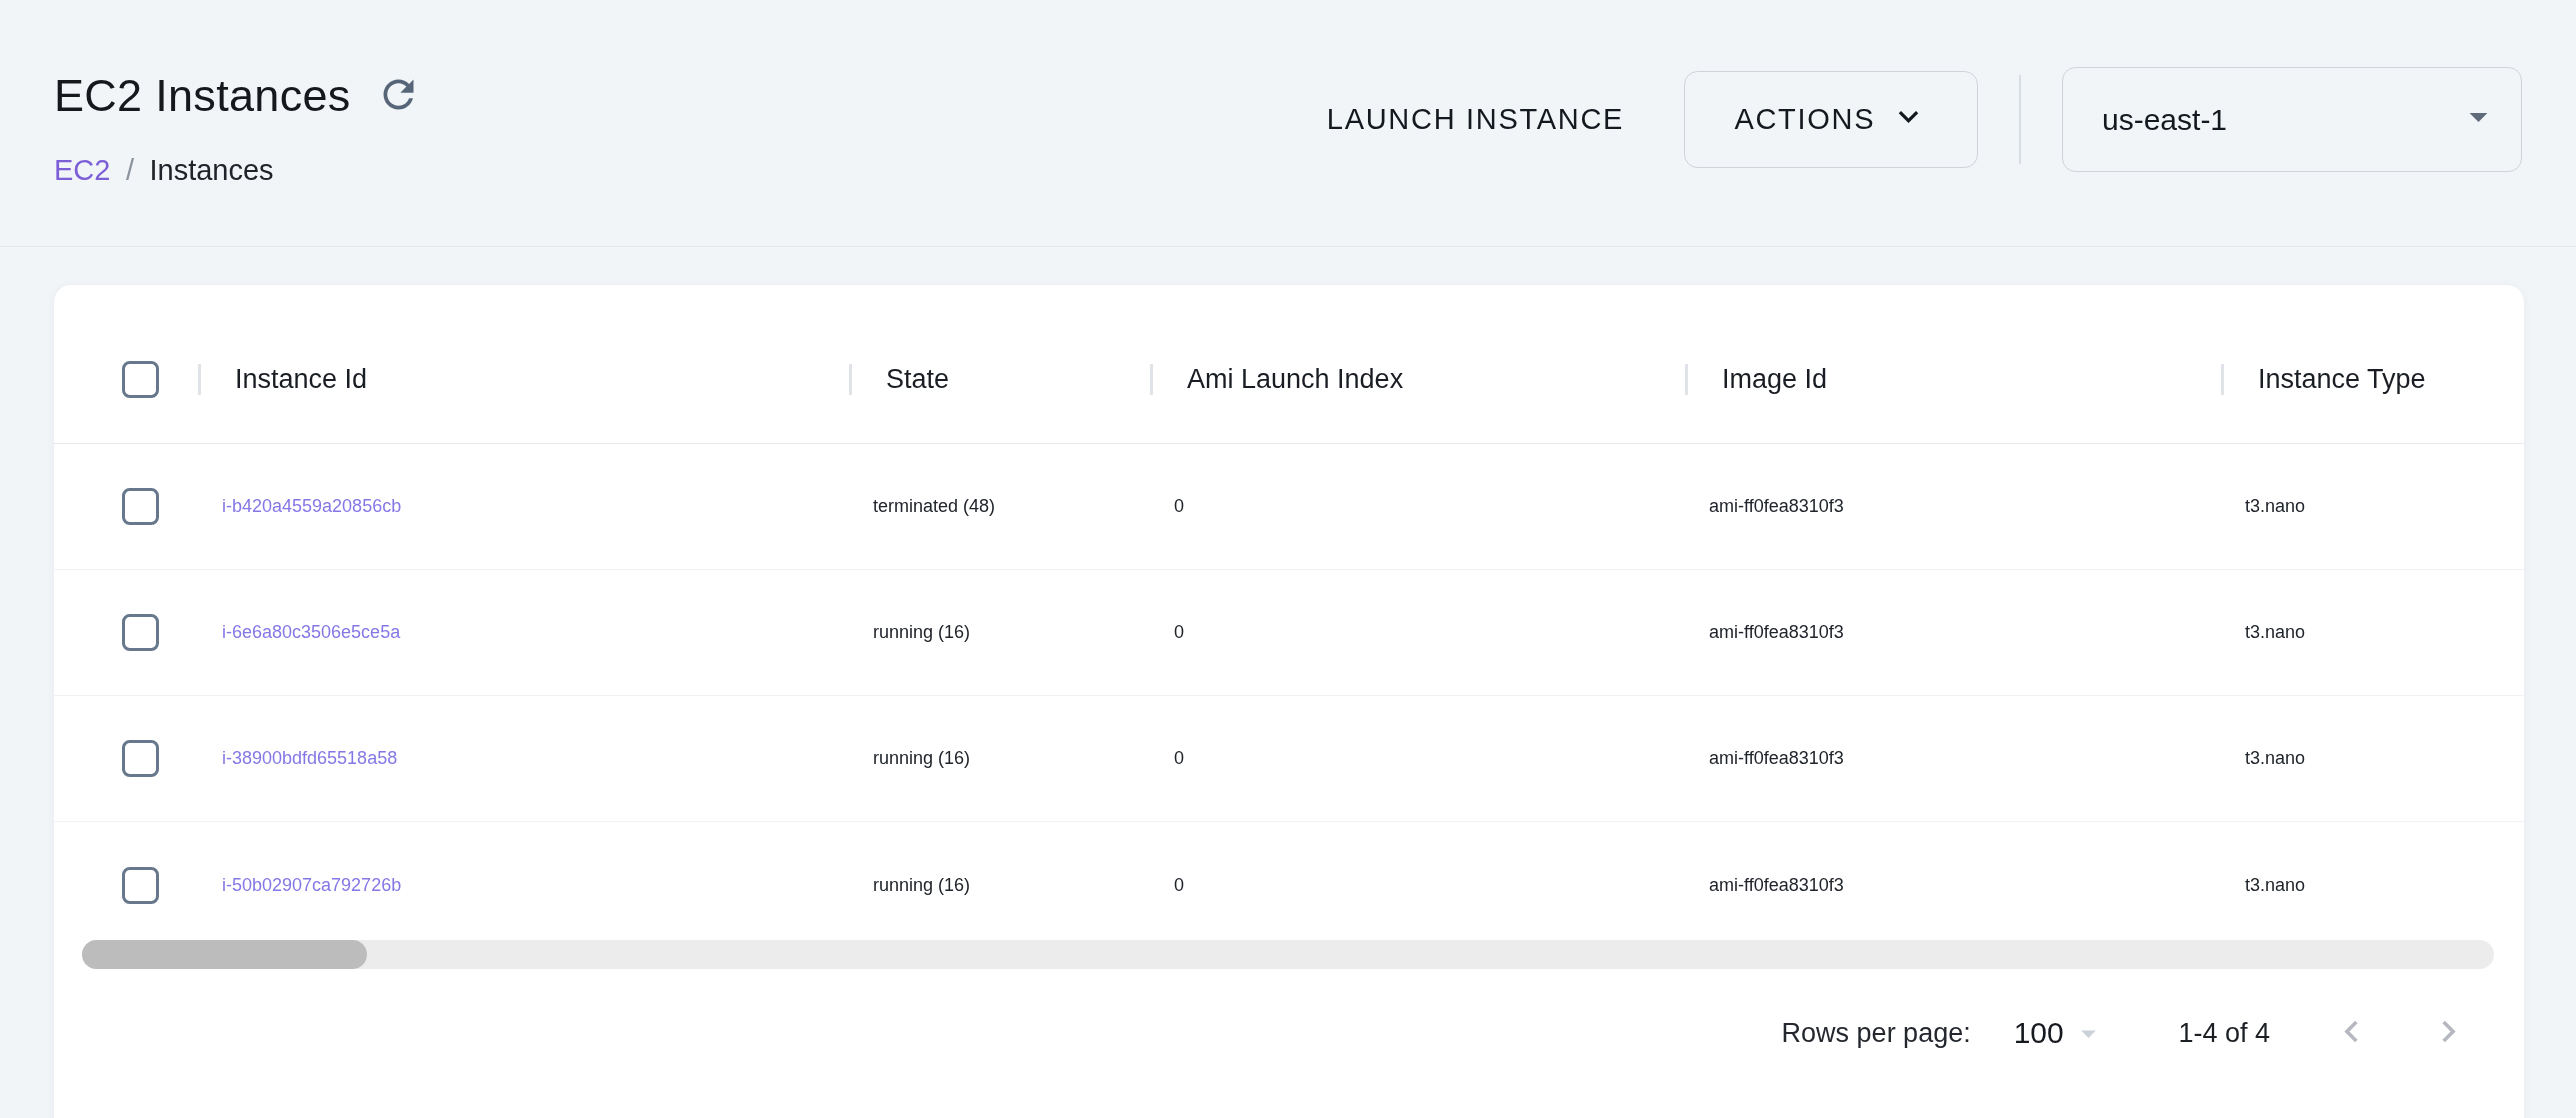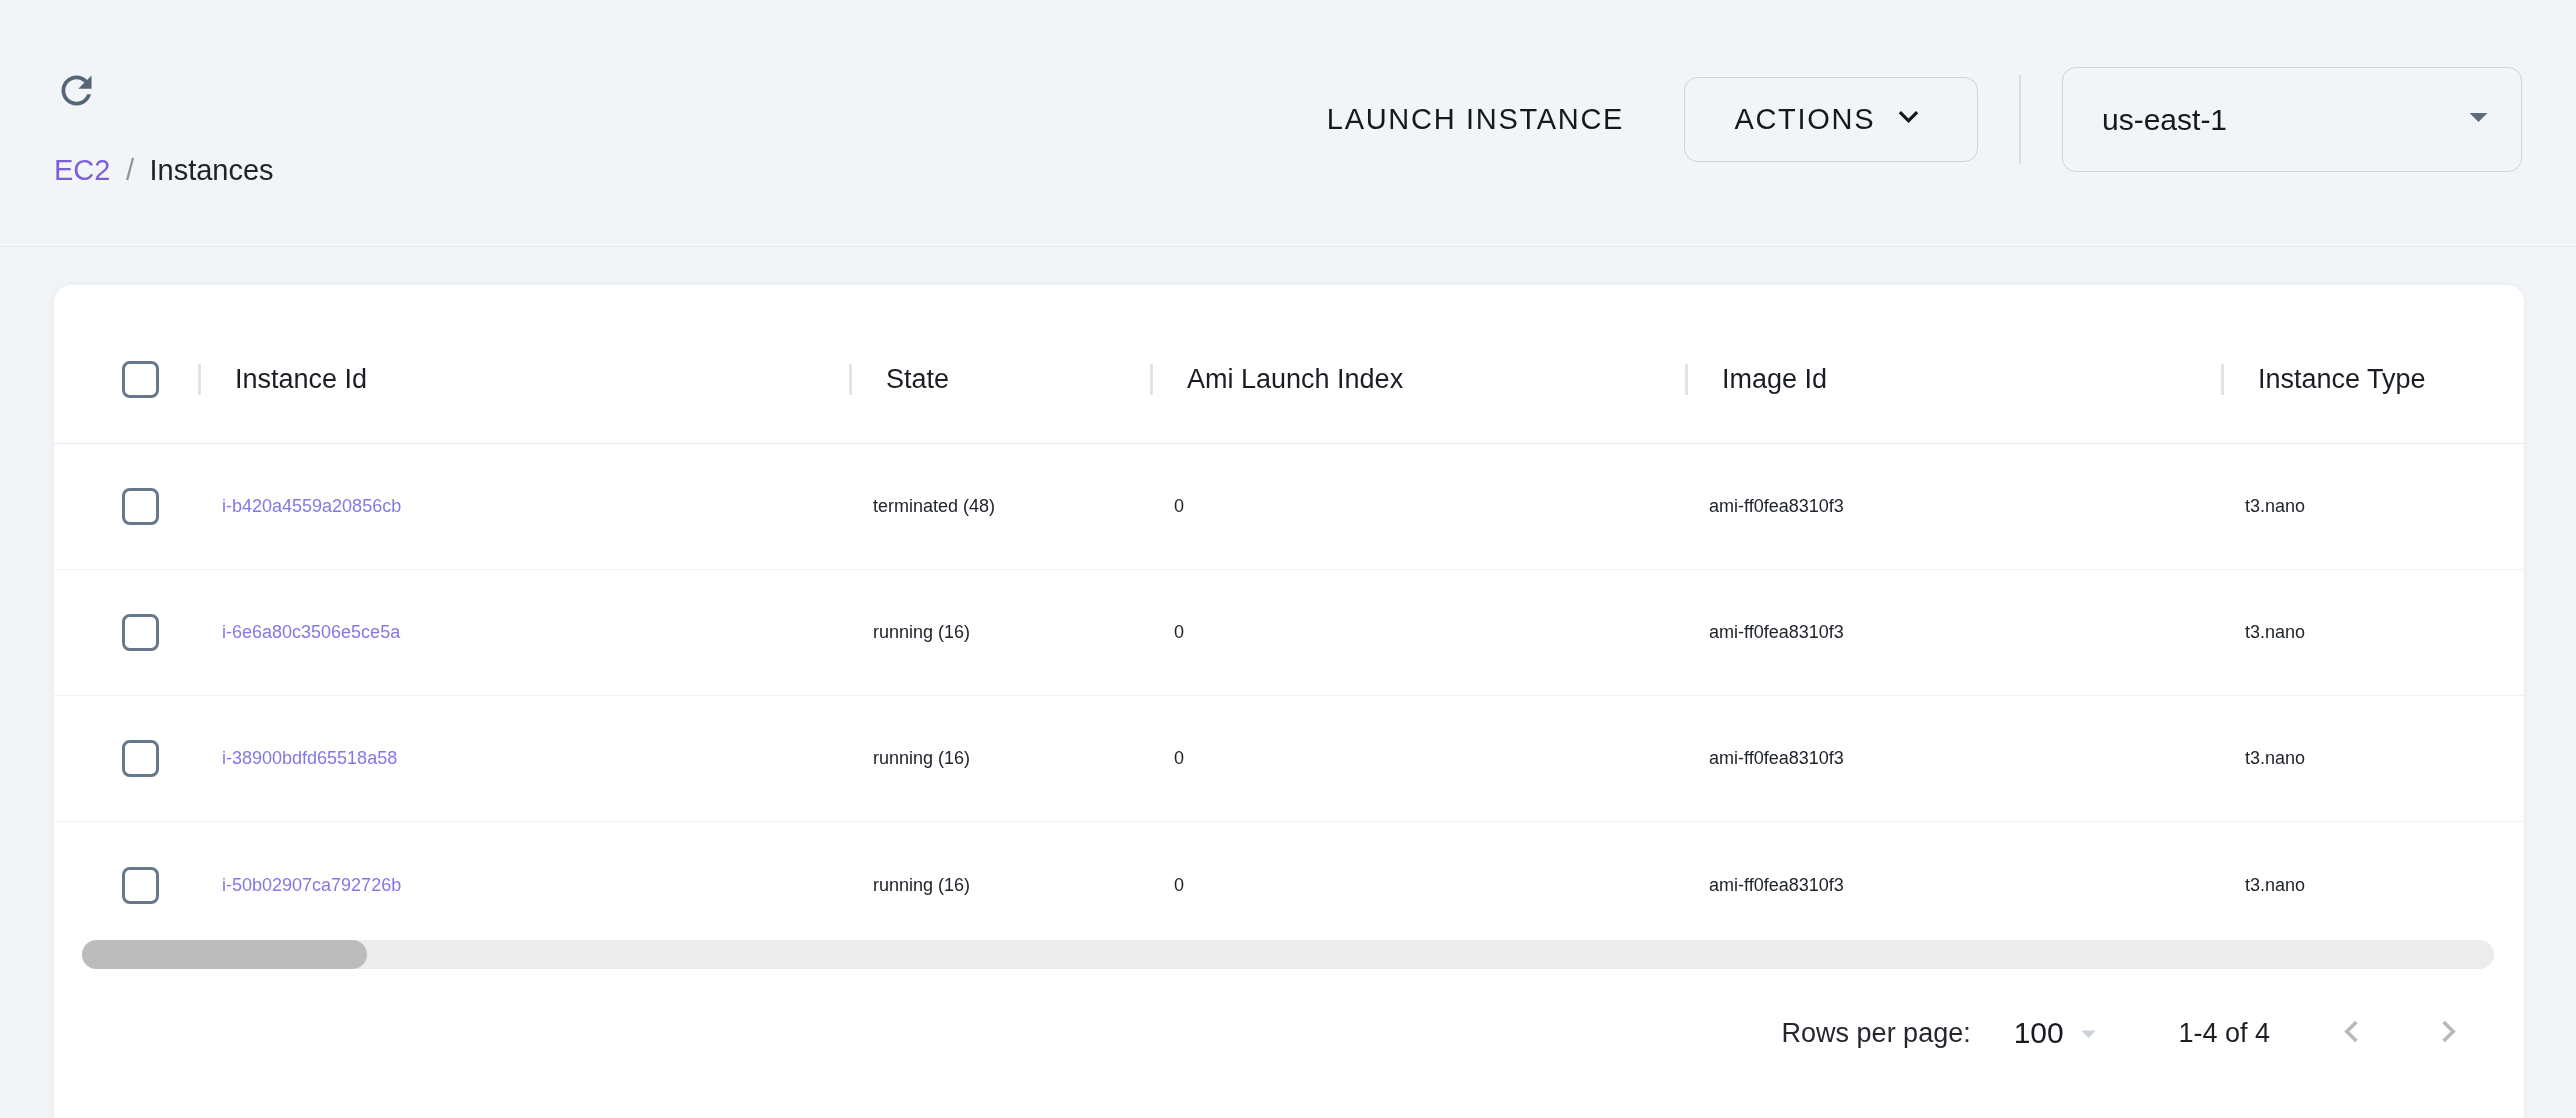--- a/index.html
+++ b/index.html
@@ -23,21 +23,21 @@
   .crumb-sep{color:#8a939e;}
   .crumb-current{color:#20242a;}
   .controls{position:absolute;right:54px;top:77px;height:85px;display:flex;align-items:center;}
   .text-btn{
     background:none;border:none;cursor:pointer;
     font-family:inherit;font-size:29px;font-weight:500;letter-spacing:1.7px;color:#14181f;
     margin-right:60px;padding:0;
   }
   .outlined-btn{
     background:#f8fafc00;border:1.9px solid #ced3d9;border-radius:13.6px;cursor:pointer;
-    width:294px;height:85px;box-sizing:border-box;
+    width:294px;height:97px;box-sizing:border-box;
     display:flex;align-items:center;justify-content:center;gap:13.6px;
     font-family:inherit;font-size:29px;font-weight:500;letter-spacing:1.7px;color:#14181f;
   }
   .vdivider{width:1.9px;height:89px;background:#d8dde3;margin:0 41px;}
   .region-select{
     width:460px;height:105px;box-sizing:border-box;cursor:pointer;
     border:1.9px solid #ced3d9;border-radius:13.6px;background:transparent;
     display:flex;align-items:center;justify-content:space-between;
     padding:0 21px 0 39px;font-size:30px;color:#14181f;
   }
@@ -93,20 +93,21 @@
   .range-label{margin-left:72px;}
   .page-btn{background:none;border:none;padding:0;cursor:pointer;display:flex;align-items:center;}
   .prev-btn{margin-left:60px;}
   .next-btn{margin-left:54px;}
 </style>
 </head>
 <body>
 
 <div class="topbar">
   <div class="title-row">
+    <h1 class="page-title">EC2 Instances</h1>
     <button class="icon-btn">
       <span>
         <svg width="45" height="45" viewBox="0 0 24 24" fill="#566577">
           <path d="M17.65 6.35C16.2 4.9 14.21 4 12 4c-4.42 0-7.99 3.58-8 8s3.57 8 8 8c3.73 0 6.84-2.55 7.73-6h-2.08c-.82 2.33-3.04 4-5.65 4-3.31 0-6-2.69-6-6s2.69-6 6-6c1.66 0 3.14.69 4.22 1.78L13 11h7V4l-2.35 2.35z"></path>
         </svg>
       </span>
     </button>
   </div>
   <div class="breadcrumb">
     <a class="crumb-link">EC2</a>

